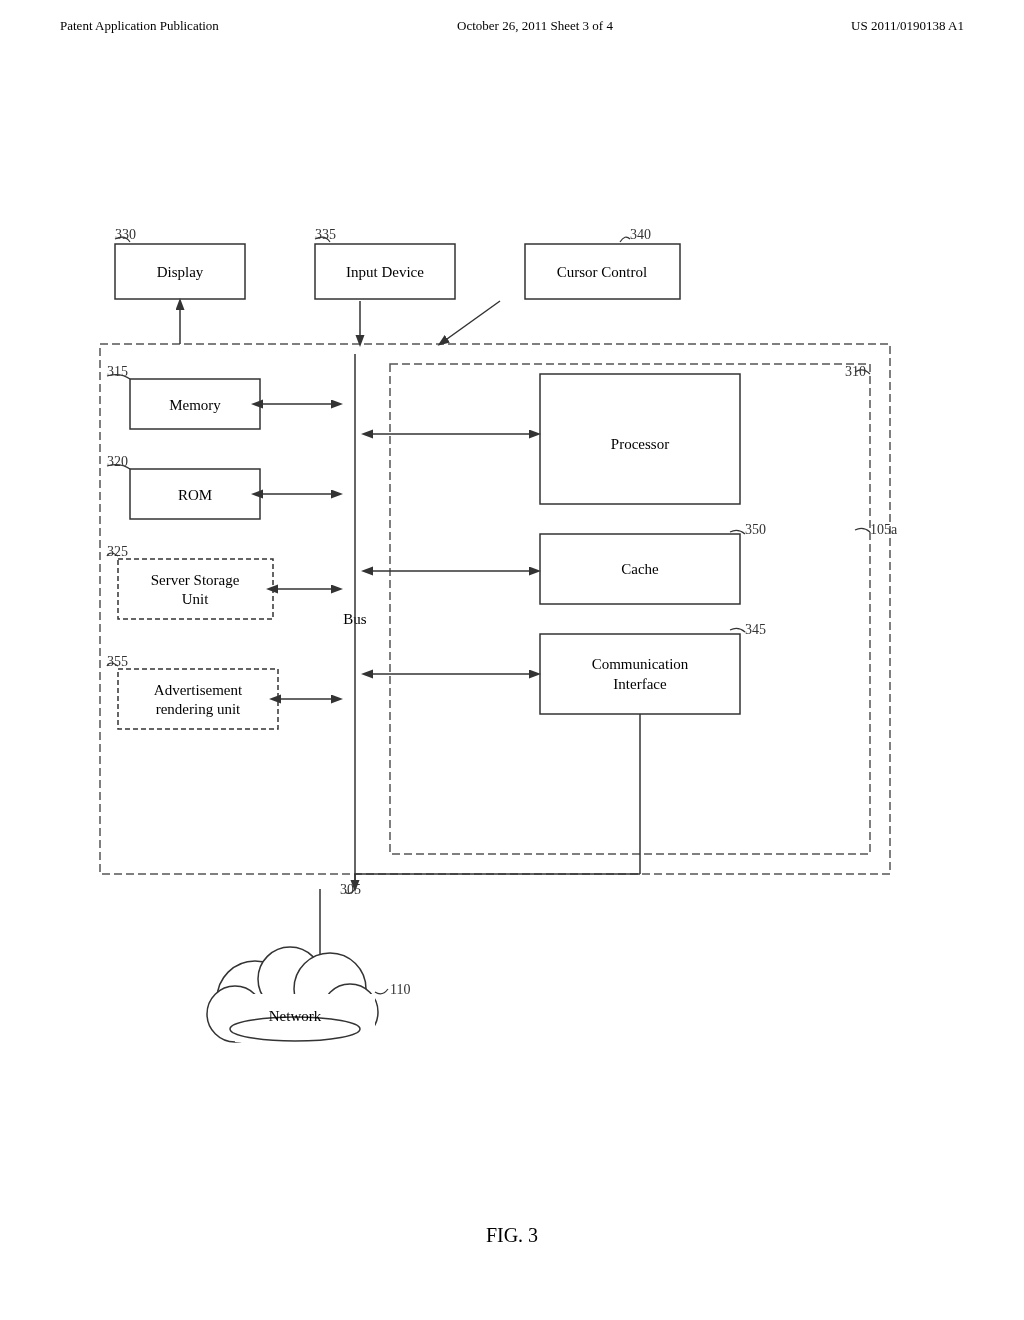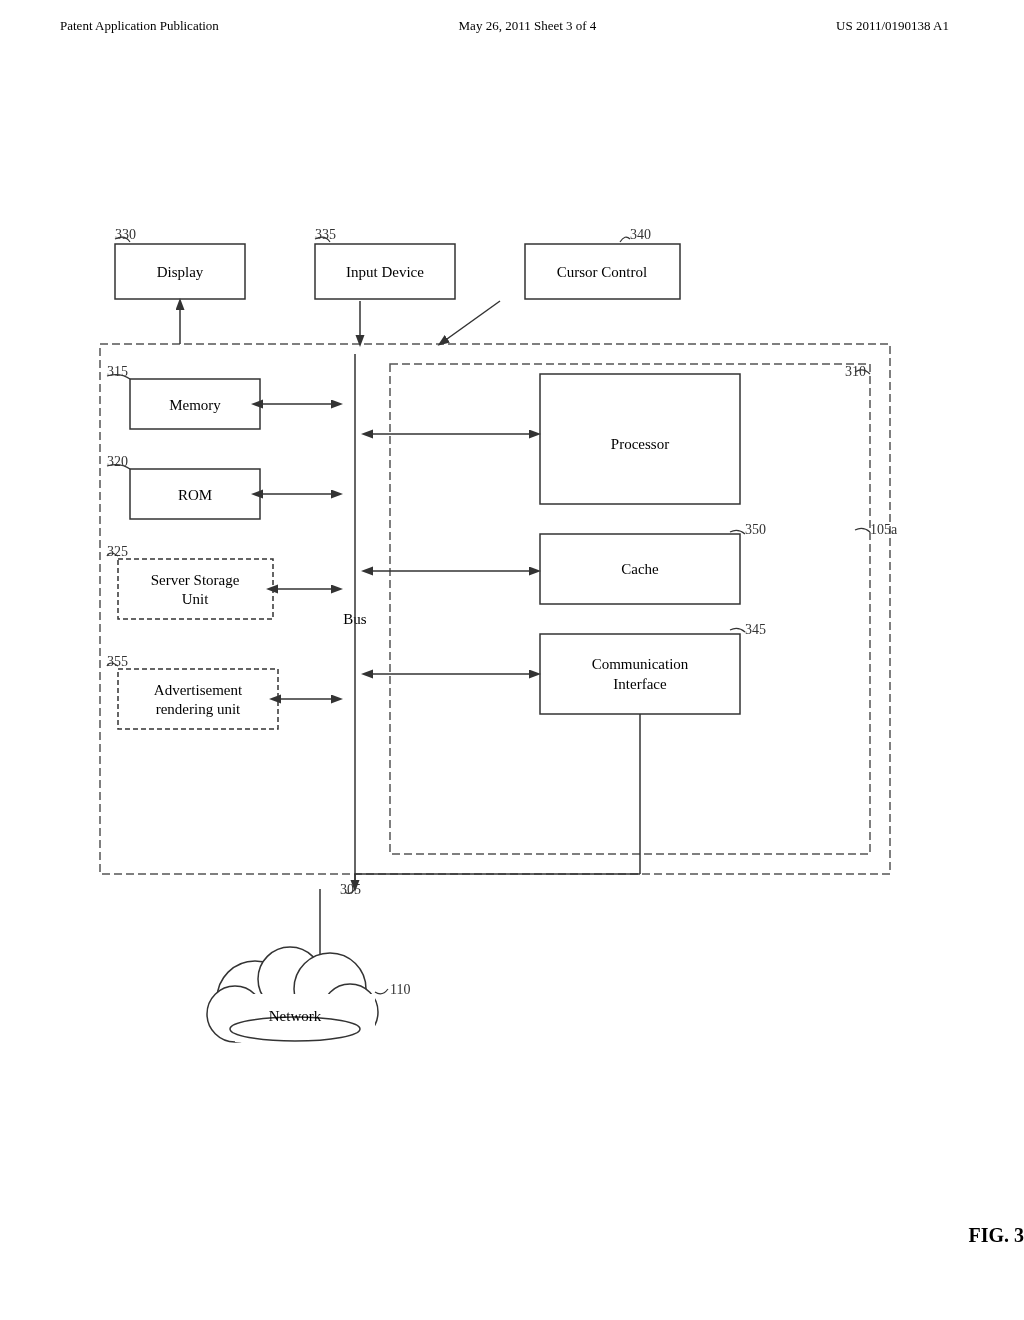--- a/index.html
+++ b/index.html
@@ -7,52 +7,52 @@
       background: #fff;
       font-family: 'Times New Roman', Times, serif;
       width: 1024px;
       min-height: 1320px;
       position: relative;
     }
 
     .header {
       display: flex;
       justify-content: space-between;
-      padding: 18px 75px 0 60px;
+      padding: 18px 60px 0 60px;
       font-size: 13px;
     }
 
     .diagram-area {
       position: relative;
       width: 100%;
       height: 1180px;
     }
 
     .fig-caption {
-      text-align: right;
+      text-align: center;
       font-size: 20px;
-      font-weight: bold;
+      font-weight: normal;
       margin-top: 10px;
       padding-bottom: 20px;
     }
 
     svg.diagram-svg {
       position: absolute;
       top: 0; left: 0;
       width: 100%;
       height: 100%;
       overflow: visible;
     }
   </style>
 </head>
 <body>
 
 <div class="header">
   <span>Patent Application Publication</span>
-  <span>May 26, 2011   Sheet 3 of 4</span>
+  <span>October 26, 2011   Sheet 3 of 4</span>
   <span>US 2011/0190138 A1</span>
 </div>
 
 <div class="diagram-area">
   <svg class="diagram-svg">
 
     <rect x="115" y="210" width="130" height="55" fill="white" stroke="#333" stroke-width="1.5"></rect>
     <text x="180" y="243" text-anchor="middle" font-size="15" font-family="Times New Roman">Display</text>
 
     <rect x="315" y="210" width="140" height="55" fill="white" stroke="#333" stroke-width="1.5"></rect>

